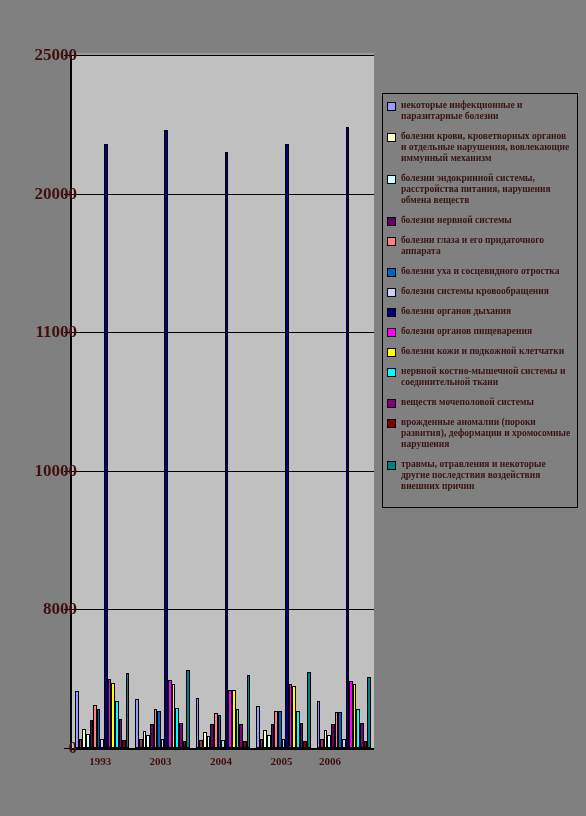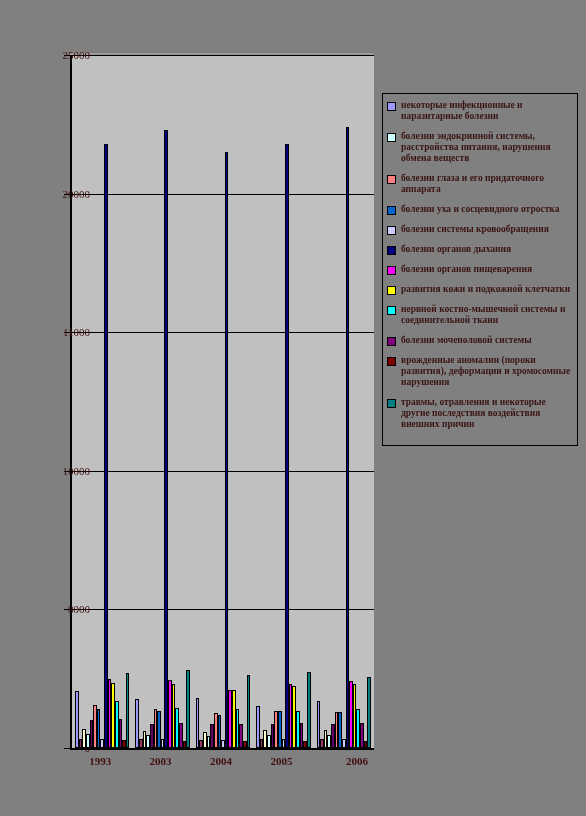--- a/index.html
+++ b/index.html
@@ -62,25 +62,25 @@
   
   .ytick {
     position: absolute;
     left: 64px;
     width: 7px;
     height: 1px;
     background: #000;
   }
   .ylabel {
     position: absolute;
-    right: 496px;
+    right: 509px;
     text-align: right;
-    font-size: 11px;
+    font-size: 17px;
     color: #401010;
-    font-weight: normal;
+    font-weight: bold;
     letter-spacing: 0px;
     white-space: nowrap;
     transform: translateY(-50%);
   }
 
   
   .xlabel {
     position: absolute;
     top: 755px;
     font-size: 11px;
@@ -238,33 +238,41 @@
       <div class="ytick" style="top: 193.6px;"></div>
       <div class="ylabel" style="top: 193.6px;">20000</div>
       <div class="ytick" style="top: 55px;"></div>
       <div class="ylabel" style="top: 55px;">25000</div>
     </div>
   <div id="xaxis">
       <div class="xlabel" style="left: 70.2px;">1993</div>
       <div class="xlabel" style="left: 130.6px;">2003</div>
       <div class="xlabel" style="left: 191px;">2004</div>
       <div class="xlabel" style="left: 251.4px;">2005</div>
-      <div class="xlabel" style="left: 327px;">2006</div>
+      <div class="xlabel" style="left: 300px;">2006</div>
     </div>
 
   <div id="legend">
       <div class="legend-item">
         <span class="legend-swatch" style="background: rgb(153, 153, 255);"></span>
         <span class="legend-label">некоторые инфекционные и паразитарные болезни</span>
       </div>
       <div class="legend-item">
+        <span class="legend-swatch" style="background: rgb(255, 255, 204);"></span>
+        <span class="legend-label">болезни крови, кроветворных органов и отдельные нарушения, вовлекающие иммунный механизм</span>
+      </div>
+      <div class="legend-item">
         <span class="legend-swatch" style="background: rgb(204, 255, 255);"></span>
         <span class="legend-label">болезни эндокринной системы, расстройства питания, нарушения обмена веществ</span>
       </div>
       <div class="legend-item">
+        <span class="legend-swatch" style="background: rgb(102, 0, 102);"></span>
+        <span class="legend-label">болезни нервной системы</span>
+      </div>
+      <div class="legend-item">
         <span class="legend-swatch" style="background: rgb(255, 128, 128);"></span>
         <span class="legend-label">болезни глаза и его придаточного аппарата</span>
       </div>
       <div class="legend-item">
         <span class="legend-swatch" style="background: rgb(0, 102, 204);"></span>
         <span class="legend-label">болезни уха и сосцевидного отростка</span>
       </div>
       <div class="legend-item">
         <span class="legend-swatch" style="background: rgb(204, 204, 255);"></span>
         <span class="legend-label">болезни системы кровообращения</span>
@@ -272,29 +280,29 @@
       <div class="legend-item">
         <span class="legend-swatch" style="background: rgb(0, 0, 128);"></span>
         <span class="legend-label">болезни органов дыхания</span>
       </div>
       <div class="legend-item">
         <span class="legend-swatch" style="background: rgb(255, 0, 255);"></span>
         <span class="legend-label">болезни органов пищеварения</span>
       </div>
       <div class="legend-item">
         <span class="legend-swatch" style="background: rgb(255, 255, 0);"></span>
-        <span class="legend-label">развития кожи и подкожной клетчатки</span>
+        <span class="legend-label">болезни кожи и подкожной клетчатки</span>
       </div>
       <div class="legend-item">
         <span class="legend-swatch" style="background: rgb(0, 255, 255);"></span>
         <span class="legend-label">нервной костно-мышечной системы и соединительной ткани</span>
       </div>
       <div class="legend-item">
         <span class="legend-swatch" style="background: rgb(128, 0, 128);"></span>
-        <span class="legend-label">болезни мочеполовой системы</span>
+        <span class="legend-label">веществ мочеполовой системы</span>
       </div>
       <div class="legend-item">
         <span class="legend-swatch" style="background: rgb(128, 0, 0);"></span>
         <span class="legend-label">врожденные аномалии (пороки развития), деформации и хромосомные нарушения</span>
       </div>
       <div class="legend-item">
         <span class="legend-swatch" style="background: rgb(0, 128, 128);"></span>
         <span class="legend-label">травмы, отравления и некоторые другие последствия воздействия внешних причин</span>
       </div>
     </div>

